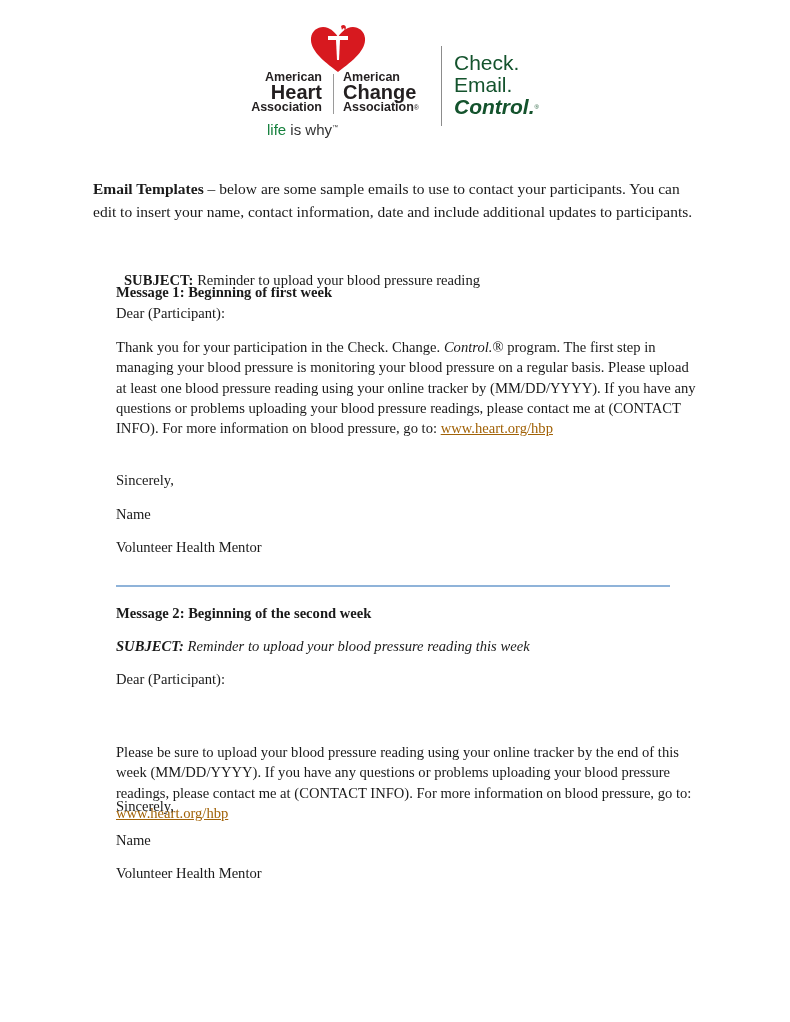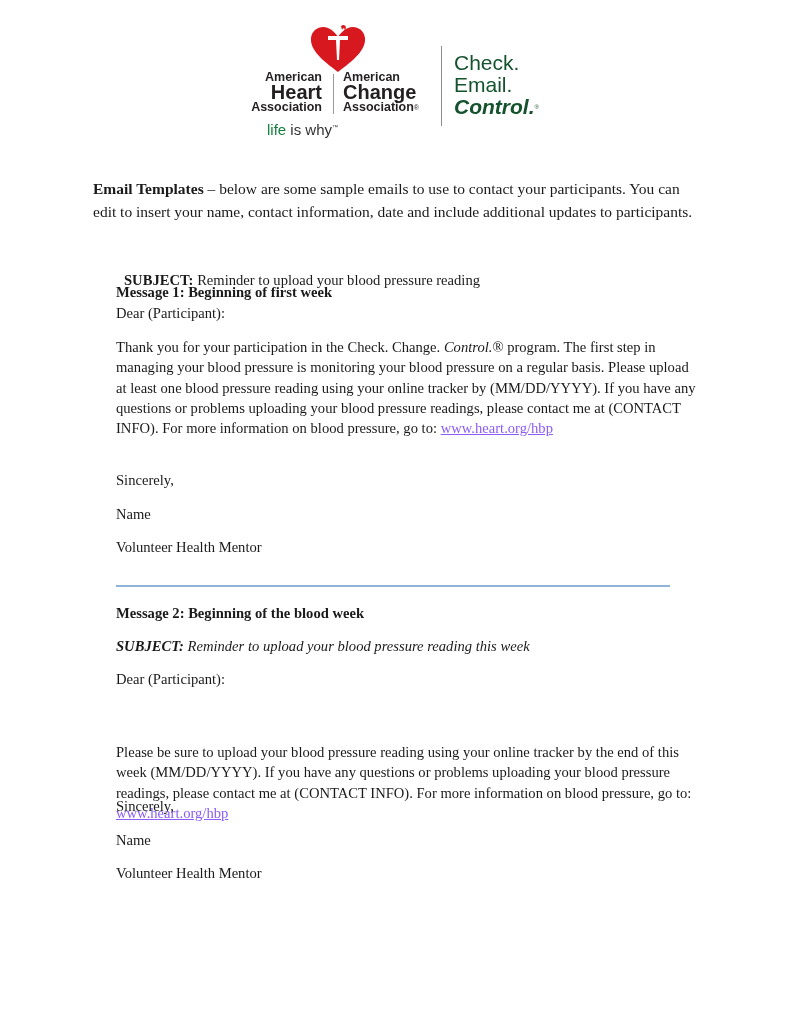--- a/index.html
+++ b/index.html
@@ -39,21 +39,21 @@
     .intro {
       position: absolute; left: 93px; top: 158px; width: 600px;
       font-size: 15.5px; line-height: 22.5px; margin-top: 20px;
     }
     .intro b { font-weight: bold; }
     .para {
       position: absolute; left: 116px; width: 580px;
       font-size: 14.6px; line-height: 20.3px;
     }
     .bold { font-weight: bold; }
-    .link { color: #8b5cf6; text-decoration: underline; }
+    .link { color: #a16207; text-decoration: underline; }
     .italic { font-style: italic; }
     .hr { position: absolute; left: 116px; top: 585px; width: 554px; height: 2px; background: #8fb3d9; }
   </style>
 </head>
 <body>
 
 <div class="heart-svg">
   <svg width="60" height="50" viewBox="0 0 60 50">
     <path d="M30 48 C 14 36, 2 26, 3 14 C 4 5, 13 1, 20 4 C 25 6, 28 10, 30 13 C 32 10, 35 6, 40 4 C 47 1, 56 5, 57 14 C 58 26, 46 36, 30 48 Z" fill="#d7191f"></path>
     <path d="M33 2 C 37 -1, 40 4, 36 7 C 38 4, 35 3, 34 6 Z" fill="#d7191f"></path>
@@ -96,21 +96,21 @@
 <div class="para" style="top:303px;">Dear (Participant):</div>
 <div class="para" style="top:337px;">
   <span>Thank you for your participation in the Check. Change. </span><span class="italic">Control.</span><span>® program. The first step in managing your blood pressure is monitoring your blood pressure on a regular basis. Please upload at least one blood pressure reading using your online tracker by (MM/DD/YYYY). If you have any questions or problems uploading your blood pressure readings, please contact me at (CONTACT INFO). For more information on blood pressure, go to: </span><a class="link">www.heart.org/hbp</a>
 </div>
 <div class="para" style="top:470px;">Sincerely,</div>
 <div class="para" style="top:504px;">Name</div>
 <div class="para" style="top:537px;">Volunteer Health Mentor</div>
 
 <div class="hr"></div>
 
-<div class="para bold" style="top:603px;">Message 2: Beginning of the blood week</div>
+<div class="para bold" style="top:603px;">Message 2: Beginning of the second week</div>
 <div class="para" style="top:636px;font-style:italic;">
   <span class="bold">SUBJECT:</span><span> Reminder to upload your blood pressure reading this week</span>
 </div>
 <div class="para" style="top:669px;">Dear (Participant):</div>
 <div class="para" style="top:742px;">
   <span>Please be sure to upload your blood pressure reading using your online tracker by the end of this week (MM/DD/YYYY). If you have any questions or problems uploading your blood pressure readings, please contact me at (CONTACT INFO). For more information on blood pressure, go to: </span><a class="link">www.heart.org/hbp</a>
 </div>
 <div class="para" style="top:796px;">Sincerely,</div>
 <div class="para" style="top:830px;">Name</div>
 <div class="para" style="top:863px;">Volunteer Health Mentor</div>

